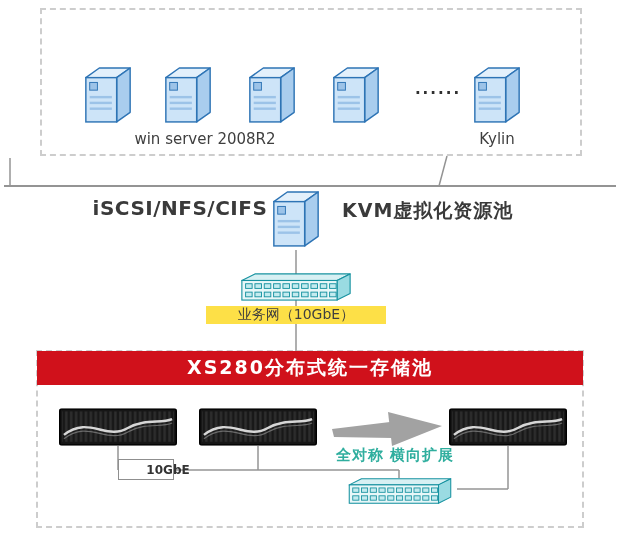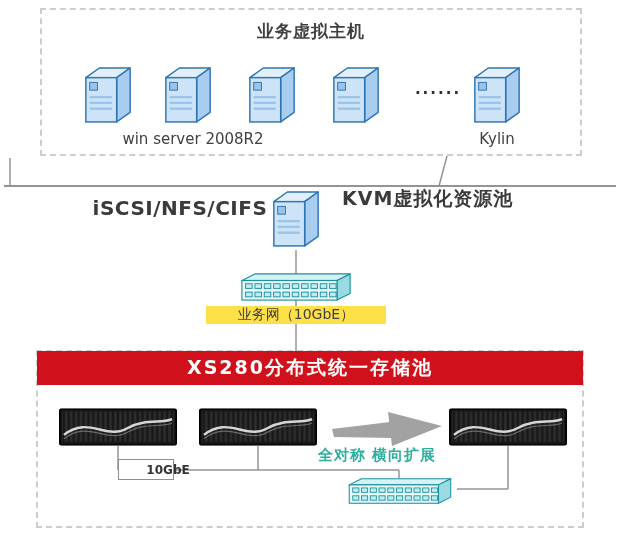--- a/index.html
+++ b/index.html
@@ -94,50 +94,49 @@
       <line x1="258" y1="446" x2="258" y2="470"></line>
       <line x1="118" y1="470" x2="399" y2="470"></line>
       <line x1="399" y1="470" x2="399" y2="478"></line>
       <line x1="508" y1="446" x2="508" y2="489"></line>
       <line x1="508" y1="489" x2="457" y2="489"></line>
     </g>
   </svg>
 
   <div class="abs dashed-box" style="left:40px; top:8px; width:542px; height:148px;"></div>
 
-  <div class="txt box-title center" style="left:40px; top:20px; width:542px;">业务虚拟主机</div>
 
   <svg class="icon" style="left:82px;  top:64px; width:52px; height:60px;" viewBox="0 0 54 62">
       <use href="#sym-server"></use>
     </svg>
   <svg class="icon" style="left:162px; top:64px; width:52px; height:60px;" viewBox="0 0 54 62">
       <use href="#sym-server"></use>
     </svg>
   <svg class="icon" style="left:246px; top:64px; width:52px; height:60px;" viewBox="0 0 54 62">
       <use href="#sym-server"></use>
     </svg>
   <svg class="icon" style="left:330px; top:64px; width:52px; height:60px;" viewBox="0 0 54 62">
       <use href="#sym-server"></use>
     </svg>
   <svg class="icon" style="left:471px; top:64px; width:52px; height:60px;" viewBox="0 0 54 62">
       <use href="#sym-server"></use>
     </svg>
 
   <div class="txt ellipsis center" style="left:410px; top:80px; width:56px;">......</div>
 
-  <div class="txt host-label center" style="left:108px; top:130px; width:170px;">win server 2008R2</div>
+  <div class="txt host-label center" style="left:120px; top:130px; width:170px;">win server 2008R2</div>
   <div class="txt host-label center" style="left:455px; top:130px; width:84px;">Kylin</div>
 
   <div class="txt protocol-label center" style="left:70px; top:196px; width:220px;">iSCSI/NFS/CIFS</div>
 
   <svg class="icon" style="left:270px; top:188px; width:52px; height:60px;" viewBox="0 0 54 62">
       <use href="#sym-server"></use>
     </svg>
 
-  <div class="txt kvm-label" style="left:342px; top:186px;">KVM虚拟化资源池</div>
+  <div class="txt kvm-label" style="left:342px; top:198px;">KVM虚拟化资源池</div>
 
   <svg class="icon" style="left:240px; top:272px; width:112px; height:30px;" viewBox="0 0 120 32">
       <use href="#sym-switch"></use>
     </svg>
 
   <div class="txt switch-label center" style="left:206px; top:306px; width:180px;">业务网（10GbE）</div>
 
   <div class="abs dashed-box" style="left:36px; top:350px; width:548px; height:178px;"></div>
 
   <div class="banner" style="left:37px; top:351px; width:546px; height:34px;">XS280分布式统一存储池</div>
@@ -150,21 +149,21 @@
     </svg>
   <svg class="icon" style="left:449px; top:408px; width:118px; height:38px;" viewBox="0 0 120 38">
       <use href="#sym-storage"></use>
     </svg>
 
   <svg class="icon" style="left:332px; top:398px; width:112px; height:48px;" viewBox="0 0 112 48">
     <polygon points="0,31 58,24 60,40 2,39" fill="#a2a2a2"></polygon>
     <polygon points="56,14 110,28 60,48" fill="#a2a2a2"></polygon>
   </svg>
 
-  <div class="txt scale-text center" style="left:297px; top:446px; width:160px;">全对称 横向扩展</div>
+  <div class="txt scale-text center" style="left:315px; top:446px; width:160px;">全对称 横向扩展</div>
 
   <div class="link-badge" style="left:118px; top:459px; width:56px; height:21px;padding-left:44px;">10GbE</div>
 
   <svg class="icon" style="left:344px; top:477px; width:112px; height:28px;" viewBox="0 0 120 32">
       <use href="#sym-switch"></use>
     </svg>
 
 </div>
 
 </body></html>

